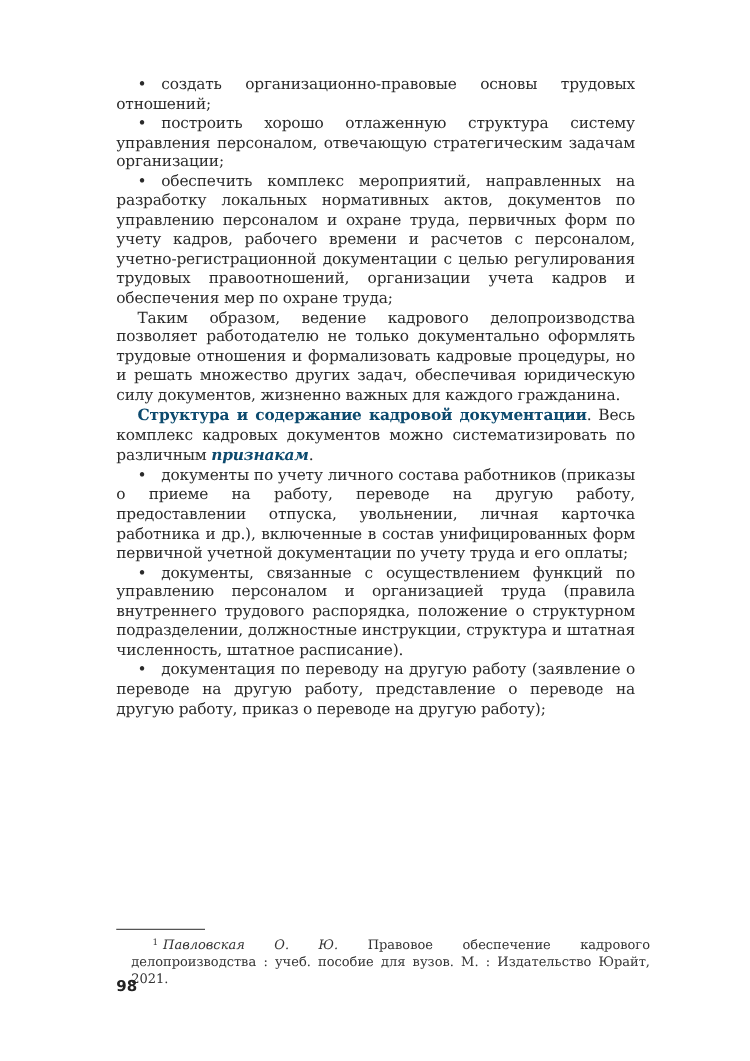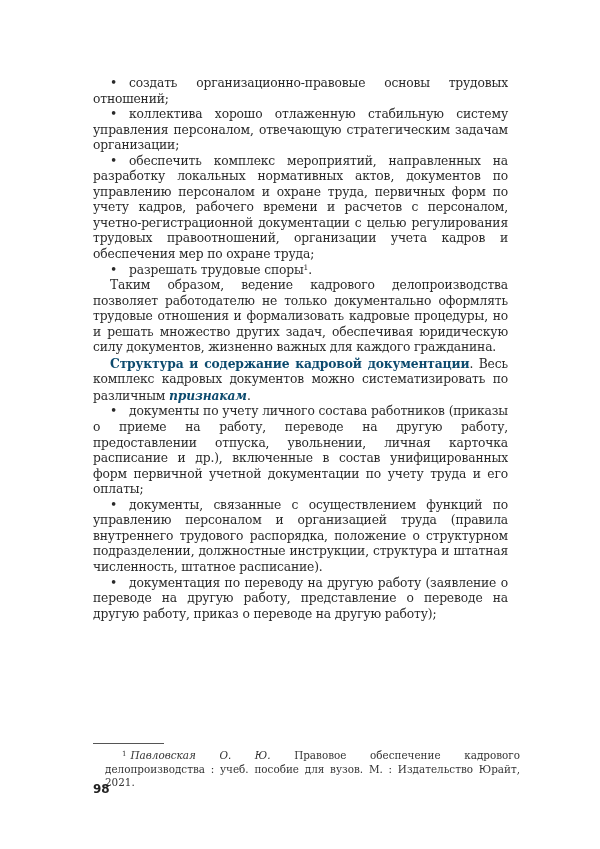--- a/index.html
+++ b/index.html
@@ -1,48 +1,47 @@
 <!DOCTYPE html>
 <html><head>
 <meta charset="utf-8">
 <style>
   html, body { margin: 0; padding: 0; }
   body {
     width: 600px; height: 849px; background: #ffffff; position: relative; overflow: hidden;
     font-family: "DejaVu Serif", "Liberation Serif", serif; color: #2a2a2a;
   }
-  .page { position: absolute; left: 93px; top: 76px; width: 415px; }
+  .page { position: absolute; left: 93px; top: 60px; width: 415px; }
   .body-text { font-size: 12.3px; line-height: 15.55px; text-align: justify; letter-spacing: -0.15px; }
   .body-text p { margin: 0; text-indent: 17px; }
   .body-text p.bullet .dot { display: inline-block; width: 19px; text-indent: 0; }
   .body-text p.bullet .dot::before { content: "•"; }
   b { font-weight: bold; color: #0c4a6e; }
   i { }
   .fn-rule { position: absolute; left: 93px; top: 743px; width: 71px; border-top: 1px solid #555; }
   .footnote { position: absolute; left: 93px; top: 748px; width: 415px; font-size: 10.4px; line-height: 13.5px; text-align: justify; color: #333; margin-left: 12px; }
   .footnote p { margin: 0; text-indent: 17px; }
   .footnote sup { font-size: 7px; margin-right: 4px; vertical-align: 3px; }
   .page-number { position: absolute; left: 93px; top: 782px; font-family: "DejaVu Sans", "Liberation Sans", sans-serif; font-weight: bold; font-size: 12px; color: #222; }
   sup.fnref { font-size: 7.5px; vertical-align: 4px; line-height: 0; }
 </style>
 </head>
 <body>
 
 <div class="page">
   <div class="body-text">
     <p class="bullet"><span class="dot"></span><span>создать организационно-правовые основы трудовых отношений;</span></p>
-    <p class="bullet"><span class="dot"></span><span>коллектива хорошо отлаженную стабильную систему управления персоналом, отвечающую стратегическим задачам организации;</span></p>
+    <p class="bullet"><span class="dot"></span><span>построить хорошо отлаженную структура систему управления персоналом, отвечающую стратегическим задачам организации;</span></p>
     <p class="bullet"><span class="dot"></span><span>обеспечить комплекс мероприятий, направленных на разработку локальных нормативных актов, документов по управлению персоналом и охране труда, первичных форм по учету кадров, рабочего времени и расчетов с персоналом, учетно-регистрационной документации с целью регулирования трудовых правоотношений, организации учета кадров и обеспечения мер по охране труда;</span></p>
-    <p class="bullet"><span class="dot"></span><span>разрешать трудовые споры</span><sup class="fnref">1</sup>.</p>
 
     <p>Таким образом, ведение кадрового делопроизводства позволяет работодателю не только документально оформлять трудовые отношения и формализовать кадровые процедуры, но и решать множество других задач, обеспечивая юридическую силу документов, жизненно важных для каждого гражданина.</p>
 
     <p><b>Структура и содержание кадровой документации</b><span>. Весь комплекс кадровых документов можно систематизировать по различным </span><b><i>признакам</i></b><span>.</span></p>
 
-    <p class="bullet"><span class="dot"></span><span>документы по учету личного состава работников (приказы о приеме на работу, переводе на другую работу, предоставлении отпуска, увольнении, личная карточка расписание и др.), включенные в состав унифицированных форм первичной учетной документации по учету труда и его оплаты;</span></p>
+    <p class="bullet"><span class="dot"></span><span>документы по учету личного состава работников (приказы о приеме на работу, переводе на другую работу, предоставлении отпуска, увольнении, личная карточка работника и др.), включенные в состав унифицированных форм первичной учетной документации по учету труда и его оплаты;</span></p>
     <p class="bullet"><span class="dot"></span><span>документы, связанные с осуществлением функций по управлению персоналом и организацией труда (правила внутреннего трудового распорядка, положение о структурном подразделении, должностные инструкции, структура и штатная численность, штатное расписание).</span></p>
 
     <p class="bullet"><span class="dot"></span><span>документация по переводу на другую работу (заявление о переводе на другую работу, представление о переводе на другую работу, приказ о переводе на другую работу);</span></p>
   </div>
 </div>
 
 <div class="fn-rule"></div>
 <div class="footnote">
   <p><sup>1</sup><i>Павловская О. Ю.</i><span> Правовое обеспечение кадрового делопроизводства : учеб. пособие для вузов. М. : Издательство Юрайт, 2021.</span></p>
 </div>

